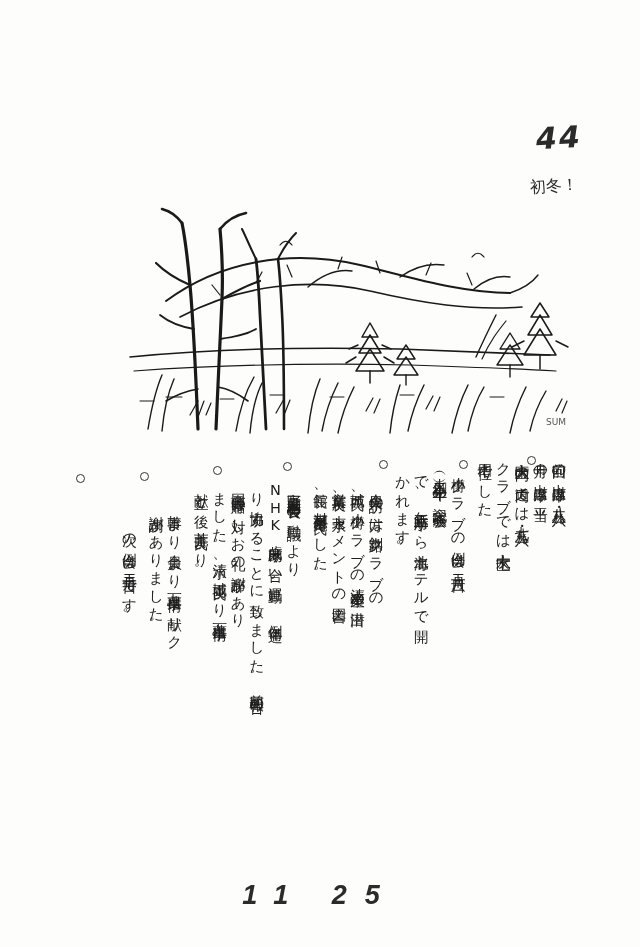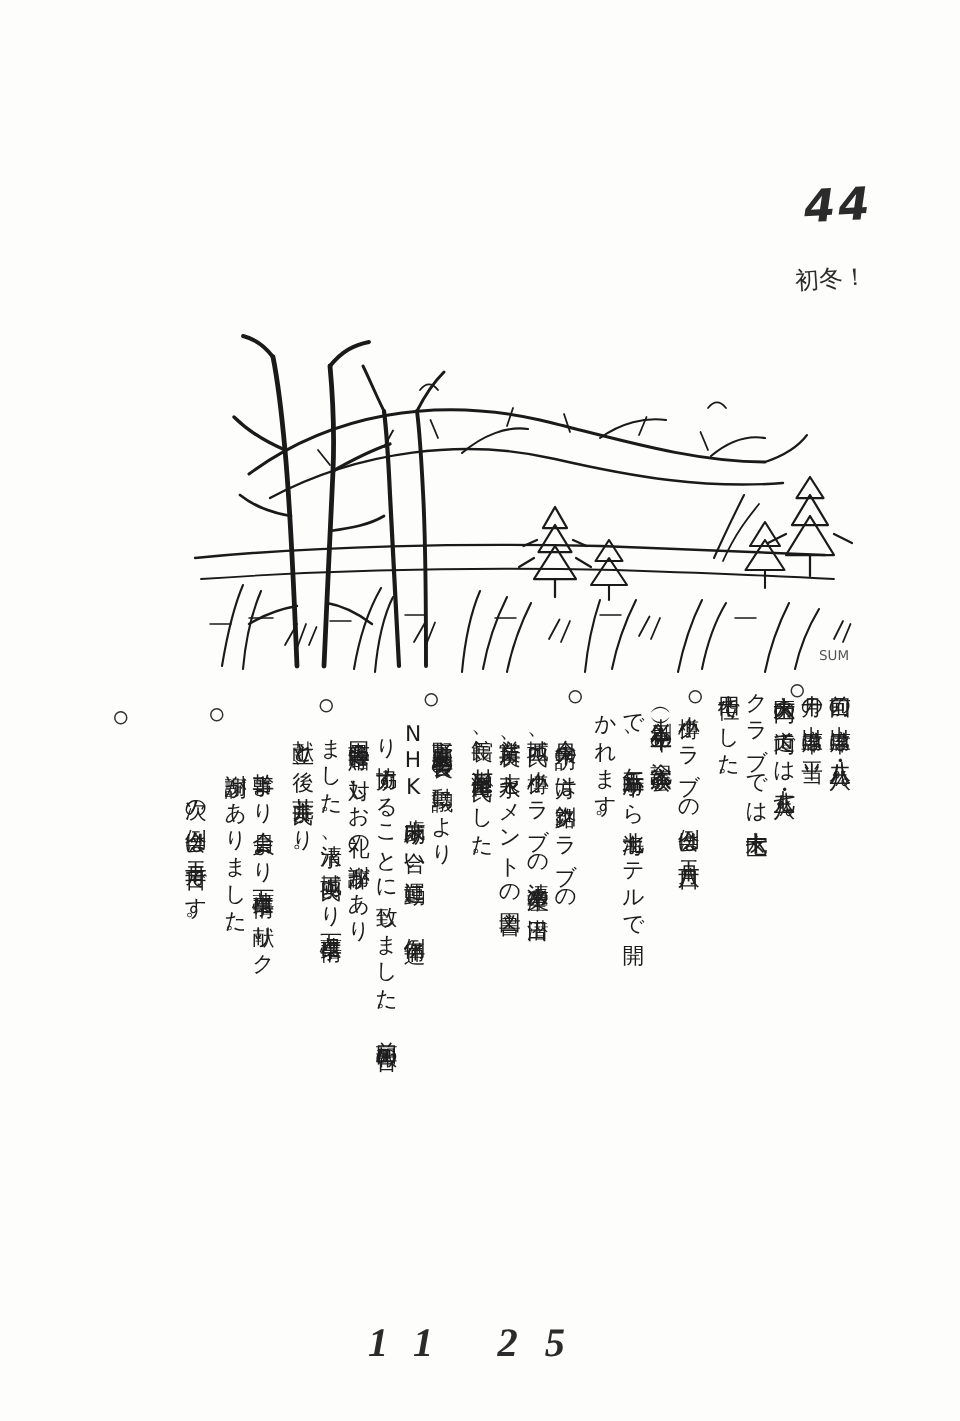--- a/index.html
+++ b/index.html
@@ -44,21 +44,21 @@
     color: #2b2b2b;
     writing-mode: horizontal-tb;
     transform: rotate(-4deg);
     font-family: "DejaVu Sans", sans-serif;
   }
 
   
   .illustration {
     position: absolute;
     left: 70px;
-    top: 204px;
+    top: 189px;
     width: 500px;
     height: 250px;
   }
   .illustration svg { display: block; }
 
   
   .text-block {
     position: absolute;
     left: 64px;
     top: 452px;
@@ -101,21 +101,21 @@
     position: absolute;
     bottom: 36px;
     left: 0;
     width: 100%;
     text-align: center;
     font-size: 27px;
     font-weight: 600;
     color: #2b2b2b;
     font-style: italic;
     letter-spacing: 18px;
-    font-family: Liberation Serif, serif;
+    font-family: Liberation Sans, sans-serif;
   }
 </style>
 </head>
 <body>
 
 <div class="page">
 
   <div class="page-number">44</div>
 
   <div class="illus-caption">初冬！</div>

